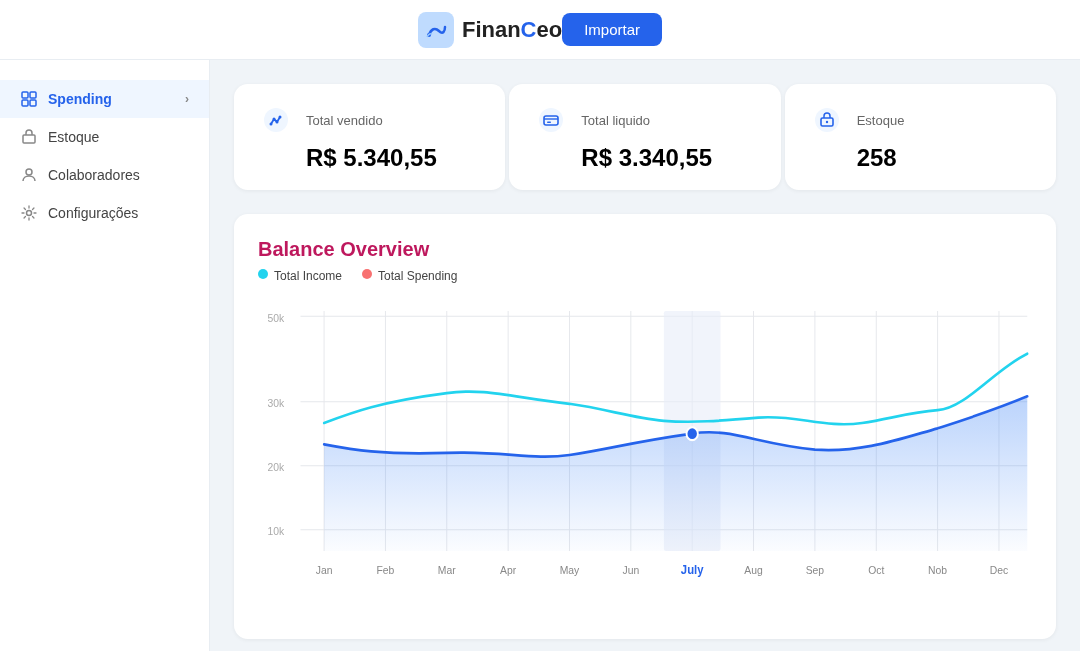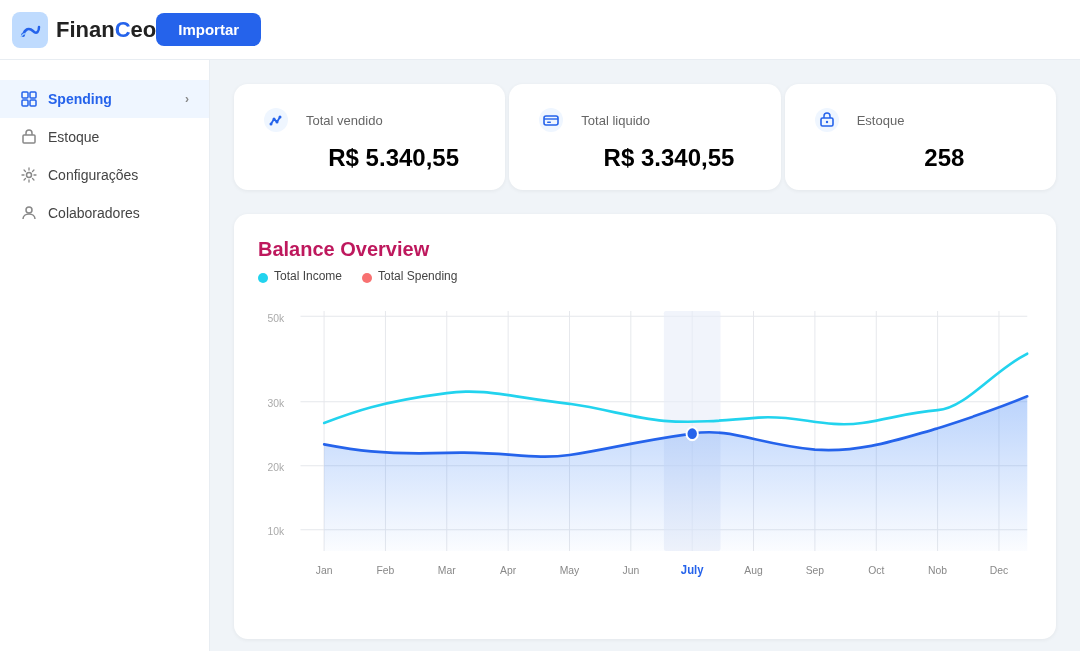--- a/index.html
+++ b/index.html
@@ -4,22 +4,22 @@
   <style>
     * { margin: 0; padding: 0; box-sizing: border-box; }
     body { font-family: 'Segoe UI', Arial, sans-serif; background: #f0f4f8; display: flex; flex-direction: column; height: 651px; width: 1080px; overflow: hidden; }
 
     
     .topbar {
       height: 60px;
       background: #fff;
       display: flex;
       align-items: center;
-      justify-content: flex-start;
-      padding: 0 12px;
+      justify-content: center;
+      padding: 0 24px;
       border-bottom: 1px solid #e8edf2;
       flex-shrink: 0;
     }
     .logo {
       display: flex;
       align-items: center;
       gap: 8px;
       font-size: 22px;
       font-weight: 700;
       color: #222;
@@ -35,21 +35,21 @@
       color: #2563eb;
       font-size: 18px;
     }
     .import-btn {
       background: #2563eb;
       color: #fff;
       border: none;
       border-radius: 8px;
       padding: 8px 22px;
       font-size: 15px;
-      font-weight: 700;
+      font-weight: 400;
       cursor: pointer;
     }
 
     
     .main-layout {
       display: flex;
       flex: 1;
       overflow: hidden;
     }
 
@@ -93,21 +93,20 @@
       flex: 1;
       padding: 24px;
       overflow-y: auto;
     }
 
     
     .summary-cards {
       display: flex;
       gap: 4px;
       margin-bottom: 24px;
-      text-align: center;
     }
     .card {
       background: #fff;
       border-radius: 14px;
       padding: 18px 24px;
       flex: 1;
       display: flex;
       flex-direction: column;
       gap: 6px;
       box-shadow: 0 1px 4px rgba(0,0,0,0.06);
@@ -153,21 +152,21 @@
       color: #be185d;
       margin-bottom: 8px;
     }
     .chart-legend {
       display: flex;
       gap: 20px;
       align-items: center;
     }
     .legend-item {
       display: flex;
-      align-items: flex-end;
+      align-items: flex-start;
       gap: 6px;
       font-size: 12px;
       color: #444;
     }
     .legend-dot {
       width: 10px; height: 10px;
       border-radius: 50%;
     }
     .period-btn {
       display: flex;
@@ -230,34 +229,34 @@
         <svg width="16" height="16" viewBox="0 0 16 16" fill="none">
           <rect x="2" y="6" width="12" height="8" rx="1" stroke="#888" stroke-width="1.5"></rect>
           <path d="M5 6V4a3 3 0 016 0v2" stroke="#888" stroke-width="1.5" fill="none"></path>
         </svg>
       </span>
       <span>Estoque</span>
     </div>
     <div class="sidebar-item">
       <span class="sidebar-icon">
         <svg width="16" height="16" viewBox="0 0 16 16" fill="none">
-          <circle cx="8" cy="8" r="2.5" stroke="#888" stroke-width="1.5"></circle>
-          <path d="M8 1v2M8 13v2M1 8h2M13 8h2M3.05 3.05l1.41 1.41M11.54 11.54l1.41 1.41M3.05 12.95l1.41-1.41M11.54 4.46l1.41-1.41" stroke="#888" stroke-width="1.3" stroke-linecap="round"></path>
+          <circle cx="8" cy="5" r="3" stroke="#888" stroke-width="1.5"></circle>
+          <path d="M2 14c0-3 2.7-5 6-5s6 2 6 5" stroke="#888" stroke-width="1.5" fill="none"></path>
         </svg>
       </span>
-      <span>Configurações</span>
+      <span>Colaboradores</span>
     </div>
     <div class="sidebar-item">
       <span class="sidebar-icon">
         <svg width="16" height="16" viewBox="0 0 16 16" fill="none">
-          <circle cx="8" cy="5" r="3" stroke="#888" stroke-width="1.5"></circle>
-          <path d="M2 14c0-3 2.7-5 6-5s6 2 6 5" stroke="#888" stroke-width="1.5" fill="none"></path>
+          <circle cx="8" cy="8" r="2.5" stroke="#888" stroke-width="1.5"></circle>
+          <path d="M8 1v2M8 13v2M1 8h2M13 8h2M3.05 3.05l1.41 1.41M11.54 11.54l1.41 1.41M3.05 12.95l1.41-1.41M11.54 4.46l1.41-1.41" stroke="#888" stroke-width="1.3" stroke-linecap="round"></path>
         </svg>
       </span>
-      <span>Colaboradores</span>
+      <span>Configurações</span>
     </div>
   </nav>
 
   <div class="content">
 
     <div class="summary-cards">
 
       <div class="card">
         <div class="card-header">
           <div class="card-icon">

